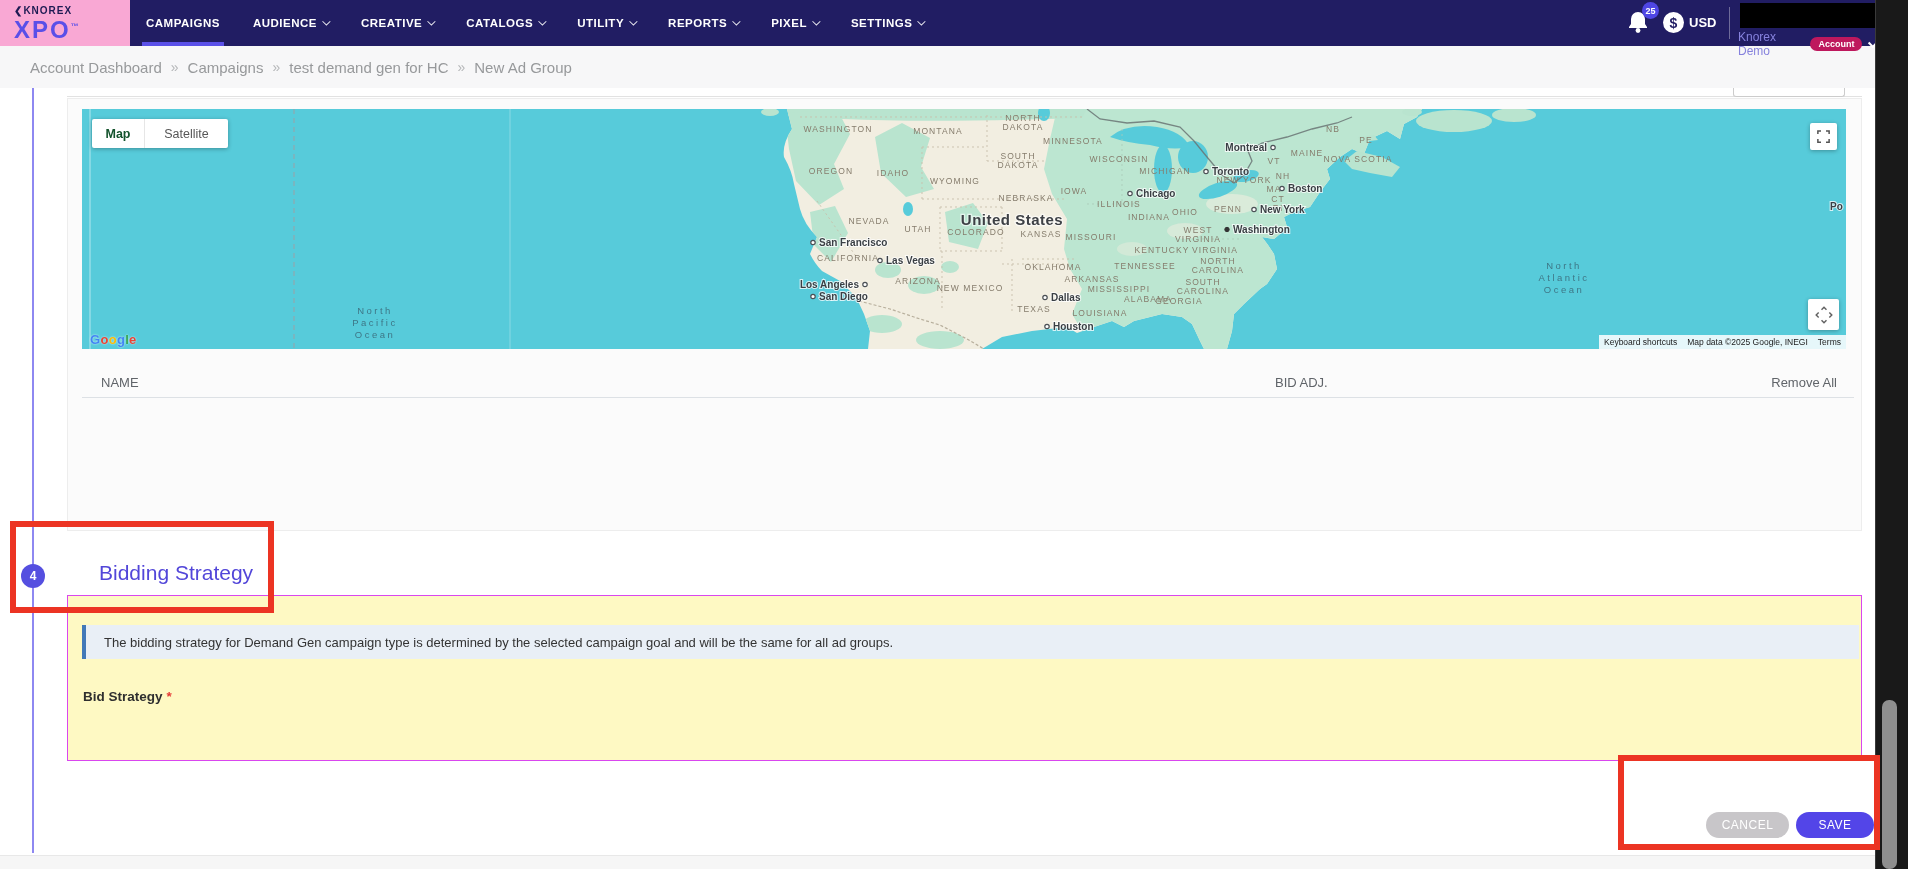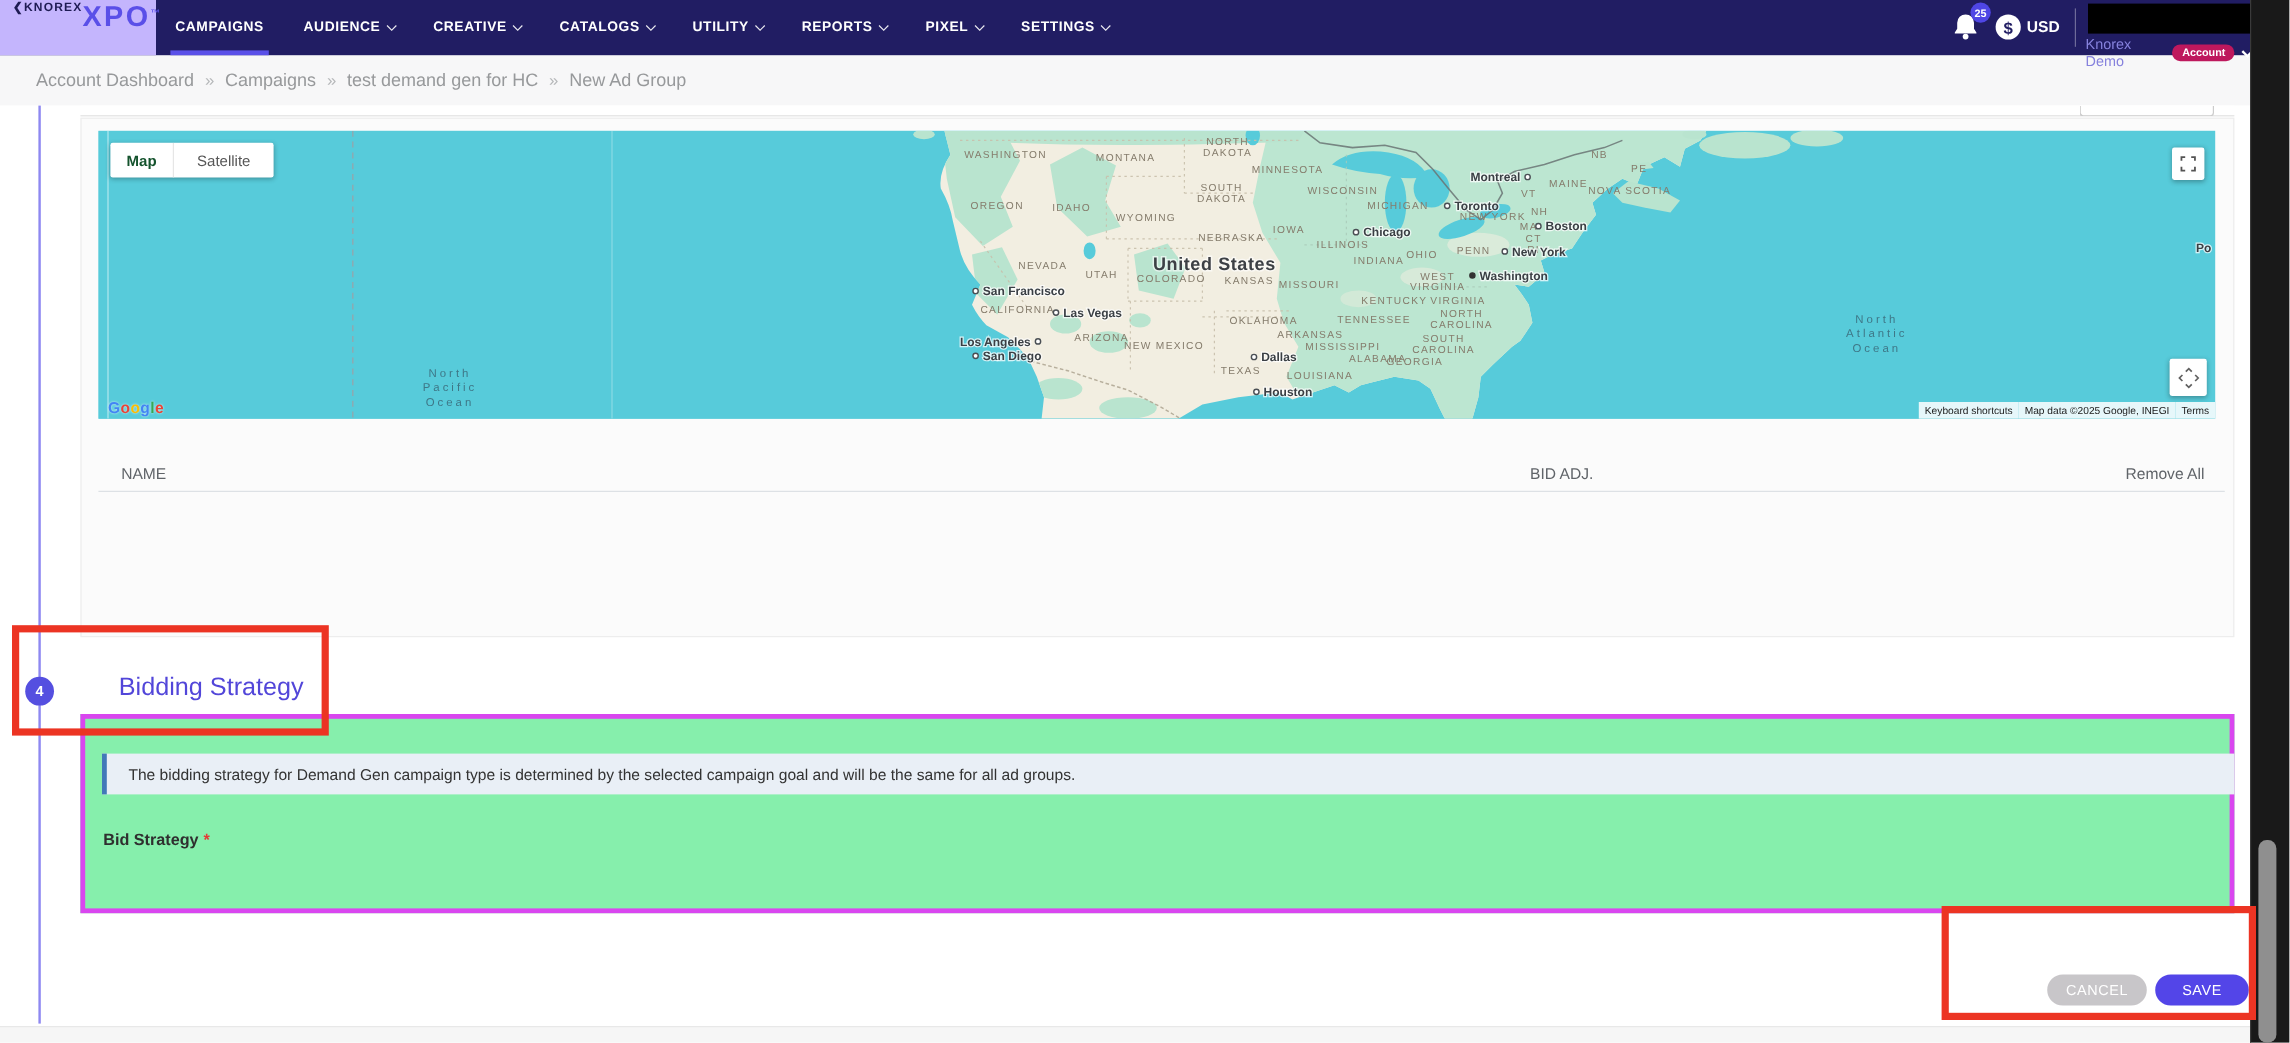--- a/index.html
+++ b/index.html
@@ -2,22 +2,22 @@
 <html><head>
 <meta charset="utf-8">
 <style>
   * { margin:0; padding:0; box-sizing:border-box; }
   html,body { width:1908px; height:869px; overflow:hidden; background:#fff;
     font-family:"Liberation Sans", sans-serif; }
   .app { position:relative; width:1908px; height:869px; background:#fff; }
 
   
   .navbar { position:absolute; left:0; top:0; width:1875px; height:46px; background:#211d63; z-index:20; }
-  .brand-box { position:absolute; left:0; top:0; width:130px; height:46px; background:#c4b5fd;
-    display:flex; flex-direction:row; justify-content:center; padding-left:14px; }
+  .brand-box { position:absolute; left:0; top:0; width:130px; height:46px; background:#f9a8d4;
+    display:flex; flex-direction:column; justify-content:center; padding-left:14px; }
   .brand-top { font-size:10px; font-weight:bold; color:#1e1b53; letter-spacing:1px; }
   .brand-main { font-size:24px; font-weight:bold; color:#5a4fe8; letter-spacing:2px; line-height:22px; }
   .brand-main sup { font-size:8px; letter-spacing:0; }
   .menu { position:absolute; left:146px; top:0; height:46px; display:flex; }
   .menu-item { position:relative; height:46px; display:flex; align-items:center; gap:5px;
     margin-right:33px; color:#fff; font-size:11.5px; font-weight:bold; letter-spacing:.5px; cursor:pointer; }
   .menu-item .caret { width:6px; height:6px; border-right:1.5px solid rgba(255,255,255,.9);
     border-bottom:1.5px solid rgba(255,255,255,.9); transform:rotate(45deg) translateY(-2px); }
   .menu-item.active::after { content:""; position:absolute; left:-4px; right:-4px; bottom:0;
     height:4px; background:#5a50e8; }
@@ -67,36 +67,36 @@
     border-radius:2px; box-shadow:0 1px 4px rgba(0,0,0,.3); display:flex; align-items:center;
     justify-content:center; cursor:pointer; }
   .pan-btn { position:absolute; left:1726px; top:190px; width:31px; height:31px; background:#fff;
     border-radius:2px; box-shadow:0 1px 4px rgba(0,0,0,.3); display:flex; align-items:center;
     justify-content:center; cursor:pointer; }
   .google-logo { position:absolute; left:8px; top:223px; font-size:13px; font-weight:bold; letter-spacing:.3px;
     text-shadow:0 0 2px rgba(255,255,255,.8); }
   .attribution { position:absolute; right:0; bottom:0; display:flex; }
   .attr-chip { background:rgba(255,255,255,.85); color:#1b1b1b; font-size:8.5px; padding:2px 5px; white-space:nowrap; }
 
-  .geo-header { position:absolute; left:14px; top:250px; width:1772px; height:61px; border-bottom:1px solid #dde1e5; }
+  .geo-header { position:absolute; left:14px; top:250px; width:1772px; height:49px; border-bottom:1px solid #dde1e5; }
   .geo-header span { position:absolute; bottom:7px; font-size:13px; color:#606469; }
   .col-name { left:19px; }
   .col-bid { left:1193px; }
   .col-remove { right:17px; cursor:pointer; }
   .geo-empty-row { position:absolute; left:14px; top:300px; width:1772px; height:43px; background:#fff;
     display:flex; align-items:center; justify-content:center; font-size:14px; color:#1f1f1f; }
 
   
   .step-circle { position:absolute; left:21px; top:564px; width:24px; height:24px; border-radius:50%;
     background:#554fe0; color:#fff; font-size:12px; font-weight:bold; display:flex; align-items:center;
     justify-content:center; z-index:5; }
   .step-title { position:absolute; left:99px; top:561px; font-size:21px; color:#5246d9; z-index:5; }
 
-  .card2 { position:absolute; left:67px; top:595px; width:1795px; height:166px; background:#86efac;
-    border:4px solid #d946ef; }
+  .card2 { position:absolute; left:67px; top:595px; width:1795px; height:166px; background:#fef9c3;
+    border:1px solid #d946ef; }
   .info-alert { position:absolute; left:14px; top:29px; width:1777px; height:34px; background:#e9eff6;
     border-left:4px solid #4279b8; display:flex; align-items:center; padding-left:18px;
     font-size:13px; color:#333; }
   .field-label { position:absolute; left:15px; top:93px; font-size:13.5px; font-weight:bold; color:#2f2f2f; }
   .req-star { color:#e53935; margin-left:4px; }
   .bid-select { position:absolute; left:14px; top:113px; width:432px; height:31px; background:#f5f6f7;
     border:1px solid #c9cdd1; border-radius:3px; display:flex; align-items:center; padding-left:12px;
     font-size:14px; color:#4a4a4a; cursor:pointer; }
   .select-caret { position:absolute; right:12px; top:8px; color:#a6adb4; font-size:12px; }
 

